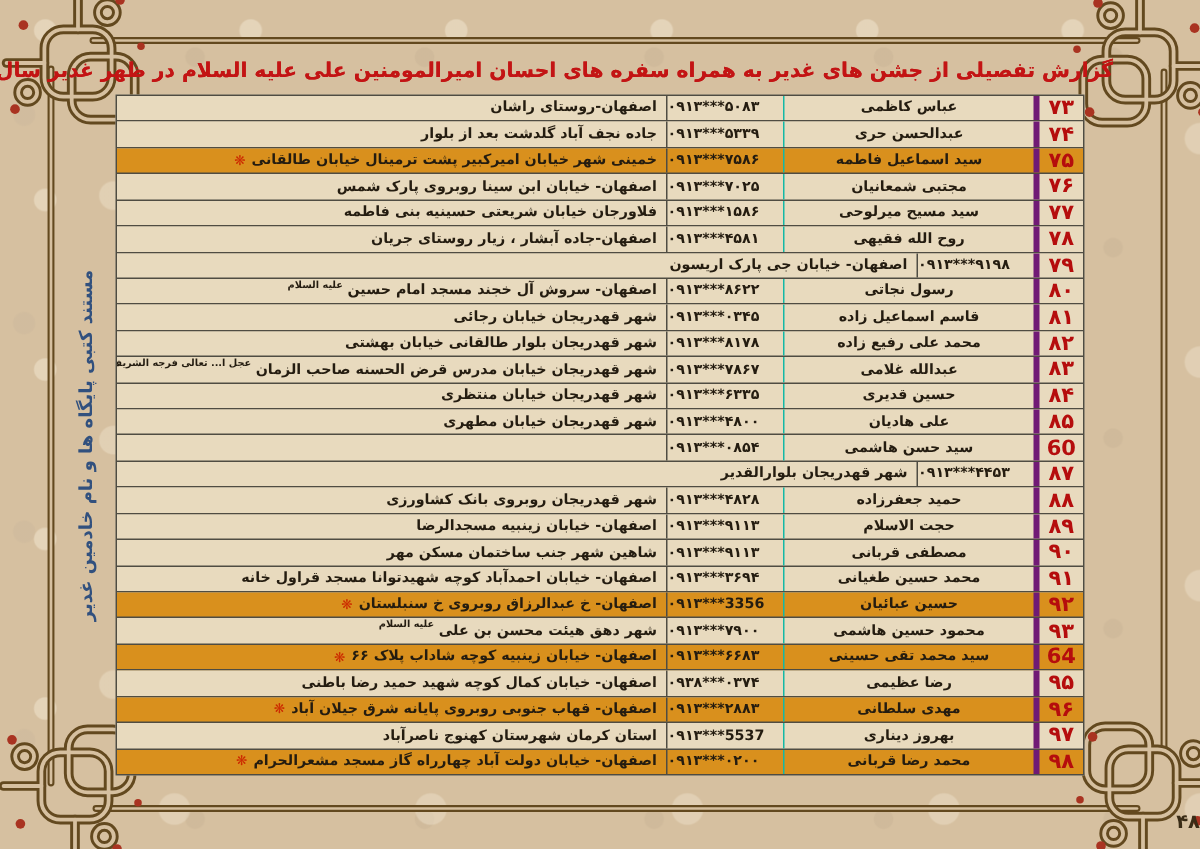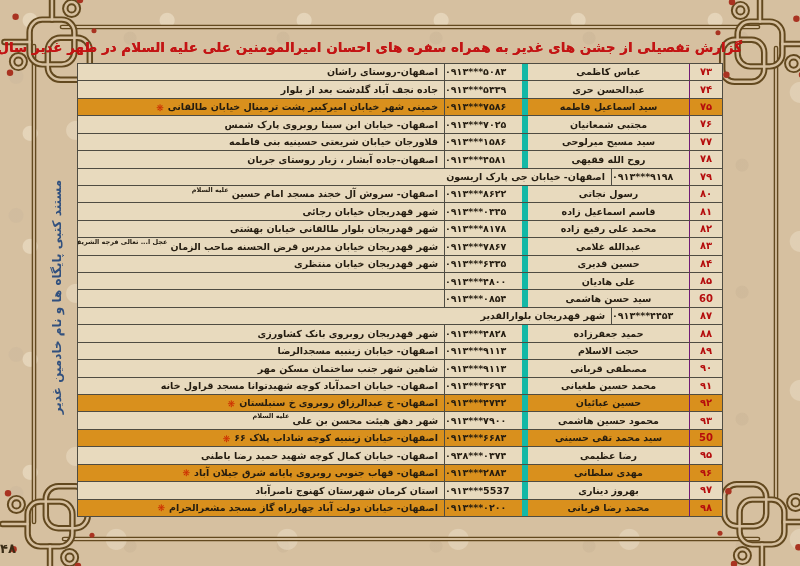--- a/index.html
+++ b/index.html
@@ -52,31 +52,31 @@
     border-bottom:1px solid #4f4c42;background:#e8dabe;
     align-items:stretch;min-height:0;
   }
   .trow:last-child{border-bottom:none;}
   .trow.hl{background:#d9901d;}
   .cell{
     box-sizing:border-box;display:flex;align-items:center;justify-content:center;
     color:#241c10;font-weight:bold;font-size:9.5px;line-height:1;
     overflow:hidden;white-space:nowrap;
   }
-  .cell.c-num{width:33px;border-left:1px solid #701a75;color:#b50d0d;font-size:10px;}
-  .cell.c-name{width:167px;border-left:6px solid #14b8a6;}
+  .cell.c-num{width:33px;border-left:4px solid #701a75;color:#b50d0d;font-size:14px;}
+  .cell.c-name{width:167px;border-left:1px solid #14b8a6;}
   .cell.c-phone{width:78px;border-left:1px solid #4f4c42;justify-content:flex-end;}
   .cell.c-addr{flex:1;justify-content:flex-start;padding:0 6px 0 4px;}
   .phone-num{direction:ltr;unicode-bidi:isolate;}
   .addr-sup{font-size:6.5px;position:relative;top:-4px;margin-right:3px;}
   .addr-star{color:#cc2a00;font-size:9px;margin-right:4px;position:relative;top:1px;}
 
   
   .page-number{
-    position:absolute;z-index:2;left:0;right:0;top:541px;text-align:left;
+    position:absolute;z-index:2;left:0;right:0;top:541px;text-align:right;
     color:#3a2c16;font-size:13px;font-weight:bold;
   }
 </style>
 </head>
 <body>
 
 <div class="bg-texture"></div>
 
 <svg class="frame" width="800" height="566" viewBox="0 0 800 566" aria-hidden="true">
   <defs>
@@ -233,20 +233,23 @@
         </div>
         <div class="cell c-addr">
           <span>شهر قهدریجان خیابان منتظری</span>
         </div>
       </div><div class="trow">
         <div class="cell c-num">۸۵</div>
         <div class="cell c-name">علی هادیان</div>
         <div class="cell c-phone">
           <span class="phone-num" dir="ltr">۰۹۱۳***۴۸۰۰</span>
         </div>
+        <div class="cell c-addr">
+          <span>شهر قهدریجان خیابان مطهری</span>
+        </div>
       </div><div class="trow">
         <div class="cell c-num">60</div>
         <div class="cell c-name">سید حسن هاشمی</div>
         <div class="cell c-phone">
           <span class="phone-num" dir="ltr">۰۹۱۳***۰۸۵۴</span>
         </div>
       </div><div class="trow">
         <div class="cell c-num">۸۷</div>
         <div class="cell c-phone">
           <span class="phone-num" dir="ltr">۰۹۱۳***۴۴۵۳</span>
@@ -287,38 +290,38 @@
         <div class="cell c-phone">
           <span class="phone-num" dir="ltr">۰۹۱۳***۳۶۹۴</span>
         </div>
         <div class="cell c-addr">
           <span>اصفهان- خیابان احمدآباد کوچه شهیدتوانا مسجد قراول خانه</span>
         </div>
       </div><div class="trow hl">
         <div class="cell c-num">۹۲</div>
         <div class="cell c-name">حسین عبائیان</div>
         <div class="cell c-phone">
-          <span class="phone-num" dir="ltr">۰۹۱۳***۴۷۴۲</span>
+          <span class="phone-num" dir="ltr">۰۹۱۳***3356</span>
         </div>
         <div class="cell c-addr">
           <span>اصفهان- خ عبدالرزاق روبروی خ سنبلستان</span>
           <span class="addr-star">❋</span>
         </div>
       </div><div class="trow">
         <div class="cell c-num">۹۳</div>
         <div class="cell c-name">محمود حسین هاشمی</div>
         <div class="cell c-phone">
           <span class="phone-num" dir="ltr">۰۹۱۳***۷۹۰۰</span>
         </div>
         <div class="cell c-addr">
           <span>شهر دهق هیئت محسن بن علی</span>
           <span class="addr-sup">علیه السلام</span>
         </div>
       </div><div class="trow hl">
-        <div class="cell c-num">50</div>
+        <div class="cell c-num">64</div>
         <div class="cell c-name">سید محمد تقی حسینی</div>
         <div class="cell c-phone">
           <span class="phone-num" dir="ltr">۰۹۱۳***۶۶۸۳</span>
         </div>
         <div class="cell c-addr">
           <span>اصفهان- خیابان زینبیه کوچه شاداب پلاک ۶۶</span>
           <span class="addr-star">❋</span>
         </div>
       </div><div class="trow">
         <div class="cell c-num">۹۵</div>

